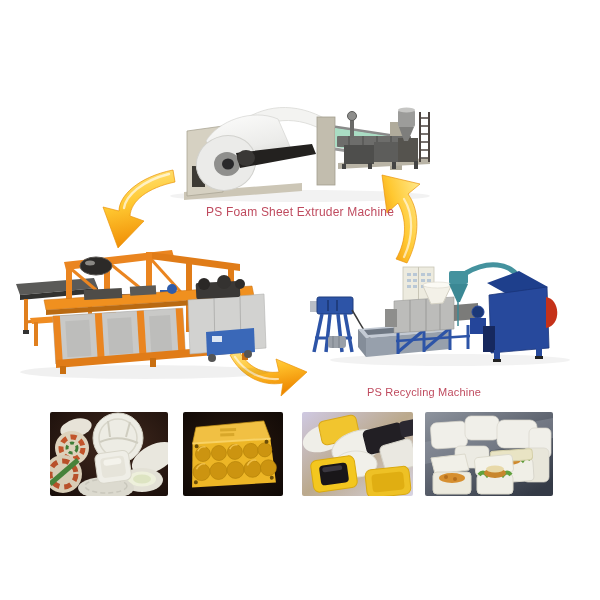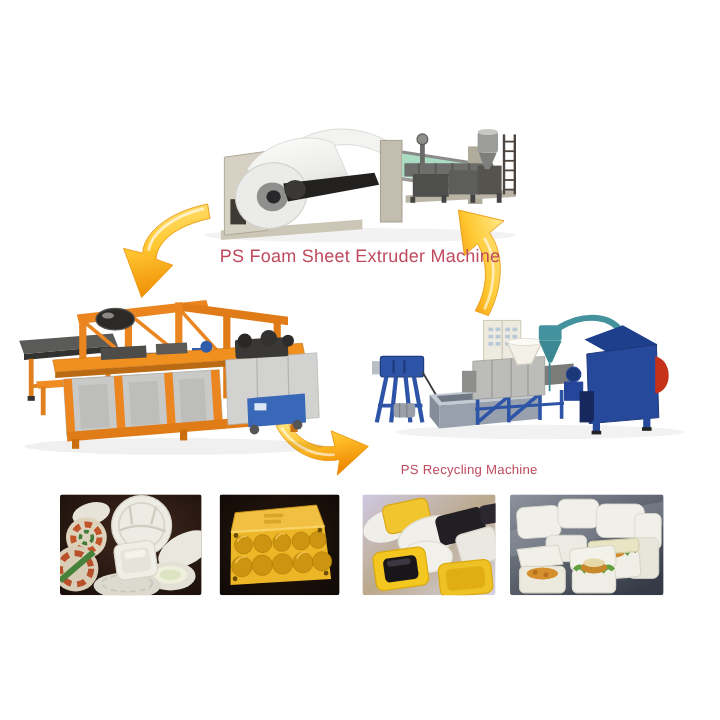--- a/index.html
+++ b/index.html
@@ -1,21 +1,21 @@
 <!DOCTYPE html>
 <html><head>
 <meta charset="utf-8">
 <style>
   html,body{margin:0;padding:0;background:#fff;}
   .canvas{position:relative;width:600px;height:600px;background:#ffffff;overflow:hidden;
           font-family:"Liberation Sans",sans-serif;}
   .mlabel{position:absolute;font-size:11px;color:#bf4a5e;letter-spacing:.2px;white-space:nowrap;}
-  #lbl-extruder{left:150px;top:205px;width:300px;text-align:center;font-size:15px;}
+  #lbl-extruder{left:150px;top:205px;width:300px;text-align:center;font-size:12px;}
   #lbl-forming{left:17px;top:384px;width:260px;text-align:left;}
-  #lbl-recycling{left:334px;top:386px;width:180px;text-align:left;}
+  #lbl-recycling{left:334px;top:386px;width:180px;text-align:center;}
   svg{position:absolute;left:0;top:0;}
 </style>
 </head>
 <body>
 
 <div class="canvas">
 <svg width="600" height="600" viewBox="0 0 600 600">
   <defs>
     <linearGradient id="rollgrad" x1="0" y1="0" x2="0.3" y2="1">
       <stop offset="0" stop-color="#fdfdfc"></stop>

